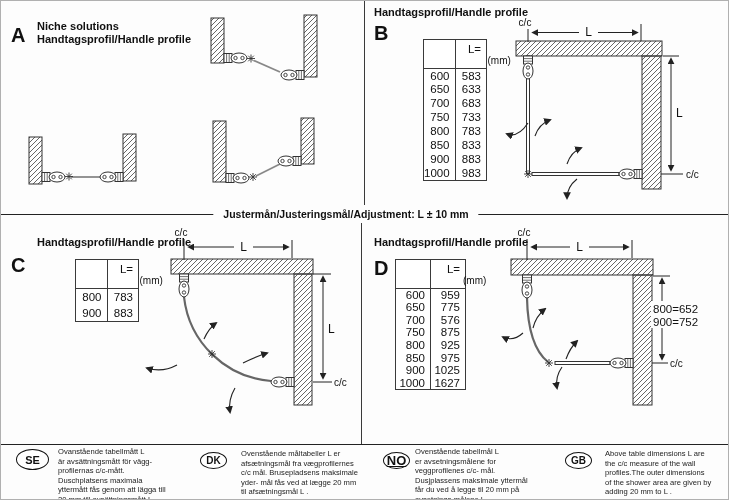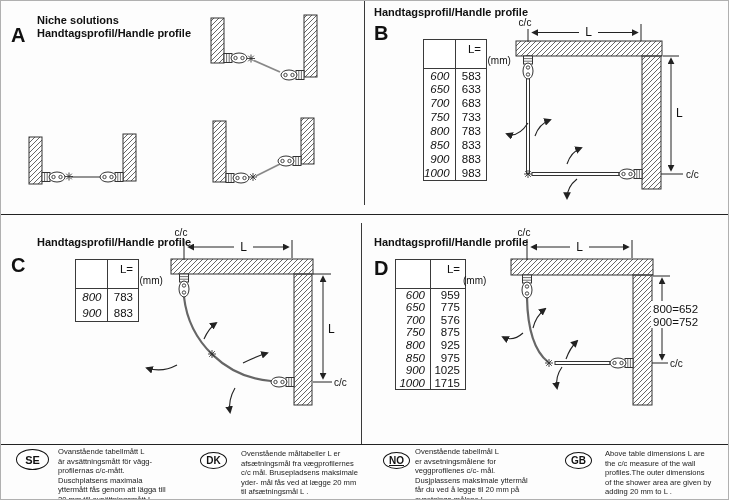--- a/index.html
+++ b/index.html
@@ -15,21 +15,21 @@
   svg text { font-family:"Liberation Sans", sans-serif; fill:#111; }
 
   
   .dim-table { position:absolute; background:#fff; border:1.3px solid #3a3a3a; }
   .dim-table table { border-collapse:collapse; width:100%; height:100%; table-layout:fixed; }
   .dim-table th, .dim-table td {
     text-align:right; padding:0 5px 0 0; font-size:11.5px; color:#111;
     vertical-align:middle; font-weight:normal;
   }
   .dim-table thead th { border-bottom:1.2px solid #3a3a3a; height:28px; vertical-align:bottom; padding-bottom:2px; line-height:11px; }
-  .dim-table th:first-child, .dim-table td:first-child { border-right:1.2px solid #3a3a3a;font-style:italic; }
+  .dim-table th:first-child, .dim-table td:first-child { border-right:1.2px solid #3a3a3a; }
   .dim-table .hdr-sub { font-size:10px;padding-left:32px; }
 
   
   .h-rule { position:absolute; left:0; width:729px; border-top:1.4px solid #222; }
   .v-rule { position:absolute; width:1.2px; background:#3a3a3a; }
   .divider-label {
     position:absolute; top:206px; left:345px; transform:translateX(-50%);
     background:#fdfdfd; padding:0 10px; font-weight:bold; font-size:10.5px; line-height:15px; white-space:nowrap;
   }
 
@@ -61,21 +61,21 @@
       <circle cx="18.5" cy="0" r="1.7" fill="none" stroke="#333" stroke-width="0.9"></circle>
     </g>
     <g id="pivot" stroke="#333" stroke-width="0.9" fill="none">
       <path d="M-4,0 H4 M0,-4 V4 M-2.8,-2.8 L2.8,2.8 M-2.8,2.8 L2.8,-2.8"></path>
     </g>
   </defs>
 </svg>
 
 <div id="page">
 
-  <div class="q-title" style="left:36px; top:13px;"><span>Niche solutions</span><br><span>Handtagsprofil/Handle profile</span></div>
+  <div class="q-title" style="left:36px; top:19px;"><span>Niche solutions</span><br><span>Handtagsprofil/Handle profile</span></div>
   <div class="q-letter" style="left:10px; top:24px;">A</div>
 
   <svg class="diagram" style="left:0; top:0;" width="365" height="212" viewBox="0 0 365 212">
 
     <g>
       <rect x="210" y="17" width="13" height="45" fill="url(#hatch)" stroke="#333" stroke-width="1"></rect>
       <rect x="303" y="14" width="13" height="62" fill="url(#hatch)" stroke="#333" stroke-width="1"></rect>
       <line x1="253" y1="59.5" x2="279" y2="71" stroke="#888" stroke-width="1.8"></line>
       <use href="#fit" transform="translate(223,57)"></use>
       <use href="#pivot" transform="translate(250,57.5)"></use>
@@ -173,20 +173,21 @@
     <text x="320" y="177" font-size="10" text-anchor="start">c/c</text>
 
     <path d="M162,122 Q152,137 141,133" fill="none" stroke="#222" stroke-width="1.1" marker-end="url(#mArr)"></path>
     <path d="M169,135 Q173,123 184,119" fill="none" stroke="#222" stroke-width="1.1" marker-end="url(#mArr)"></path>
     <path d="M201,163 Q205,151 215,147" fill="none" stroke="#222" stroke-width="1.1" marker-end="url(#mArr)"></path>
     <path d="M211,178 Q201,186 201,197" fill="none" stroke="#222" stroke-width="1.1" marker-end="url(#mArr)"></path>
   </svg>
 
   <div class="v-rule" style="left:363px; top:0; height:204px;"></div>
   <div class="h-rule" style="top:213px;"></div>
+  <div class="divider-label">Justermån/Justeringsmål/Adjustment: L ± 10 mm</div>
   <div class="v-rule" style="left:360px; top:222px; height:221px;"></div>
 
   <div class="q-title" style="left:36px; top:235px;">Handtagsprofil/Handle profile</div>
   <div class="q-letter" style="left:10px; top:254px;">C</div>
 
   <div class="dim-table" style="left:74px; top:258px; width:64px; height:63px;">
     <table>
       <thead>
         <tr>
           <th></th>
@@ -269,21 +270,21 @@
           <tr>
             <td>850</td>
             <td>975</td>
           </tr>
           <tr>
             <td>900</td>
             <td>1025</td>
           </tr>
           <tr>
             <td>1000</td>
-            <td>1715</td>
+            <td>1627</td>
           </tr>
         </tbody>
     </table>
   </div>
 
   <svg class="diagram" style="left:365px; top:220px;" width="364" height="220" viewBox="0 0 364 220">
     <rect x="145" y="38" width="142" height="16" fill="url(#hatch)" stroke="#333" stroke-width="1"></rect>
     <rect x="267" y="54" width="19" height="130" fill="url(#hatch)" stroke="#333" stroke-width="1"></rect>
 
     <text x="158" y="15" font-size="10" text-anchor="middle">c/c</text>
@@ -323,21 +324,21 @@
 yttermått fås genom att lägga till
 20 mm till avsättningsmått L .</div>
 
   <div class="lang-badge" style="left:199px; top:451px; width:27px; height:17px; font-size:10px;">DK</div>
   <div class="lang-text" style="left:240px; top:448px; width:130px;">Ovenstående måltabeller L er
 afsætningsmål fra vægprofilernes
 c/c mål. Brusepladsens maksimale
 yder- mål fås ved at lægge 20 mm
 til afsætningsmål L .</div>
 
-  <div class="lang-badge" style="left:382px; top:451px; width:27px; height:17px; font-size:10px;text-decoration:underline;">NO</div>
+  <div class="lang-badge" style="left:382px; top:451px; width:27px; height:17px; font-size:13px;text-decoration:underline;">NO</div>
   <div class="lang-text" style="left:414px; top:446px; width:140px;">Ovenstående tabellmål L
 er avsetningsmålene for
 veggprofilenes c/c- mål.
 Dusjplassens maksimale yttermål
 får du ved å legge til 20 mm på
 avsetnings-målene L .</div>
 
   <div class="lang-badge" style="left:564px; top:451px; width:27px; height:17px; font-size:10px;">GB</div>
   <div class="lang-text" style="left:604px; top:448px; width:128px;">Above table dimensions L are
 the c/c measure of the wall

